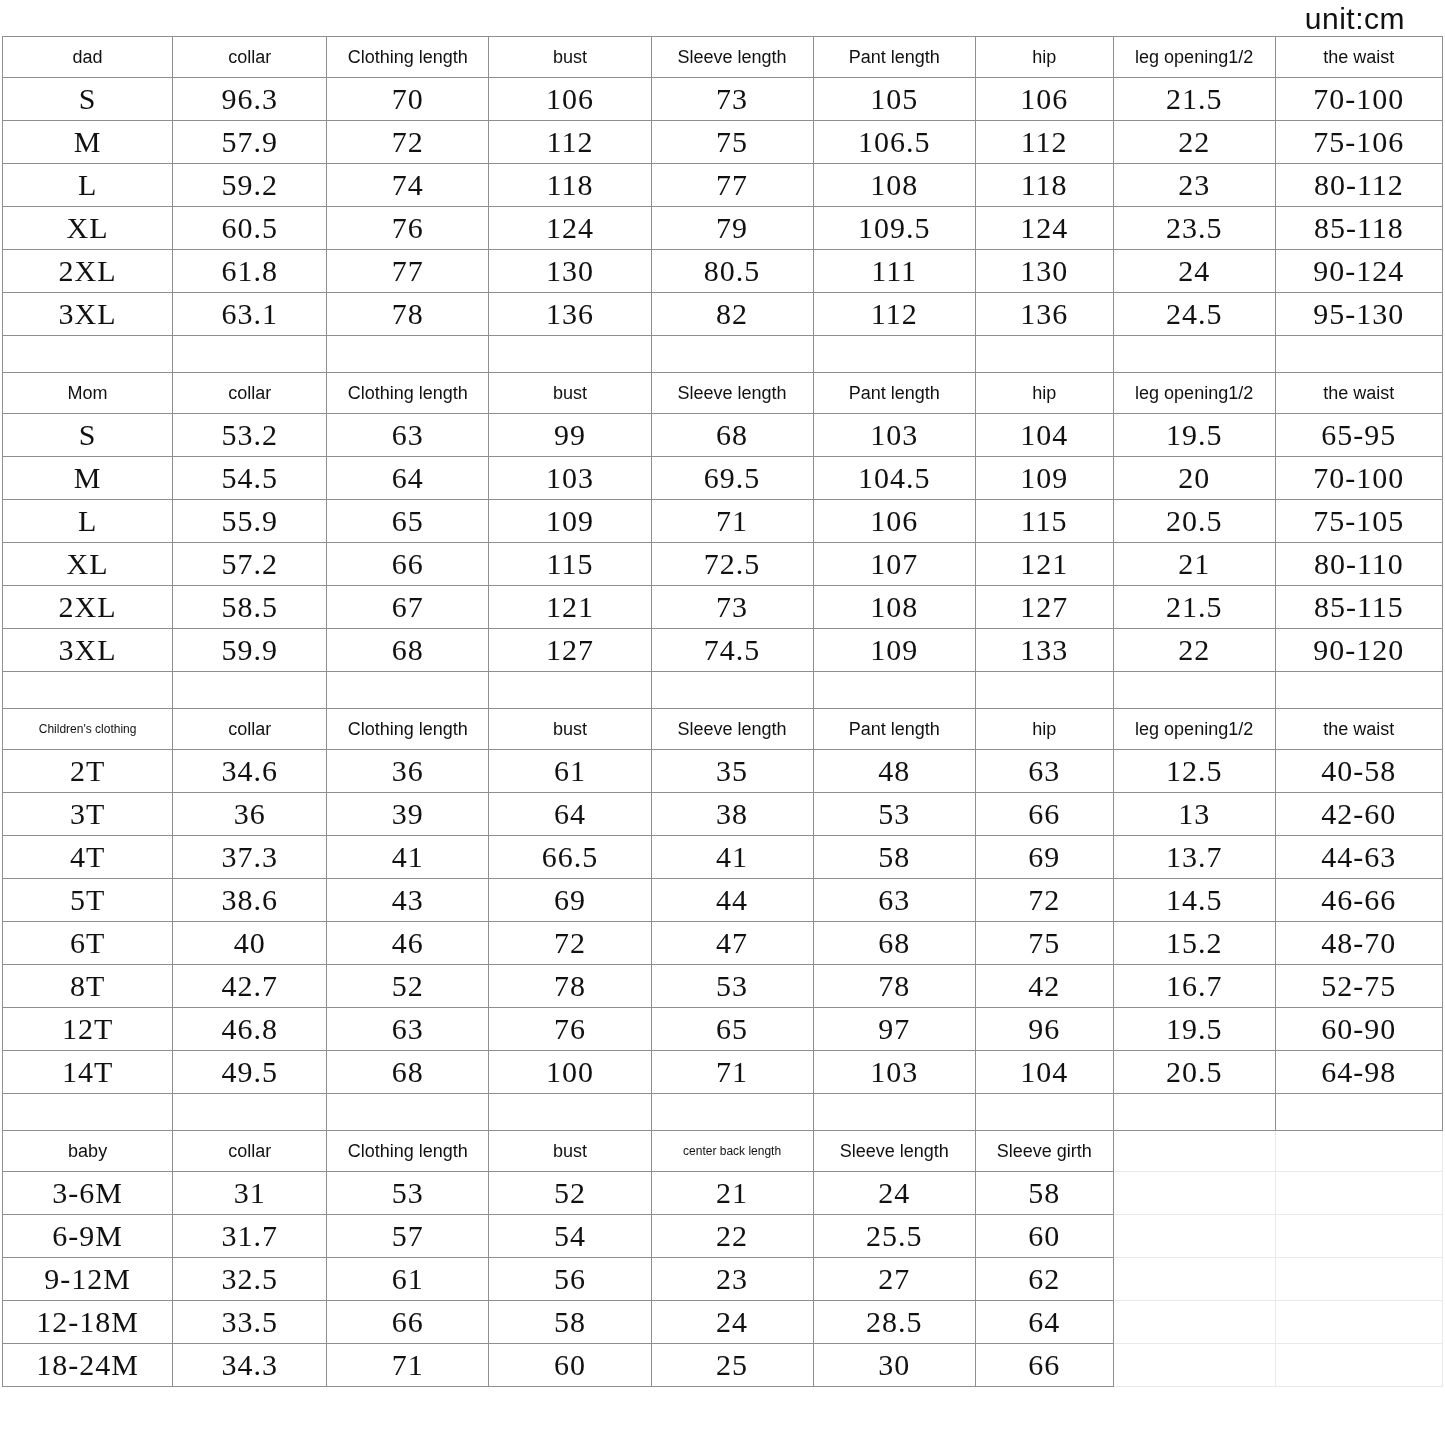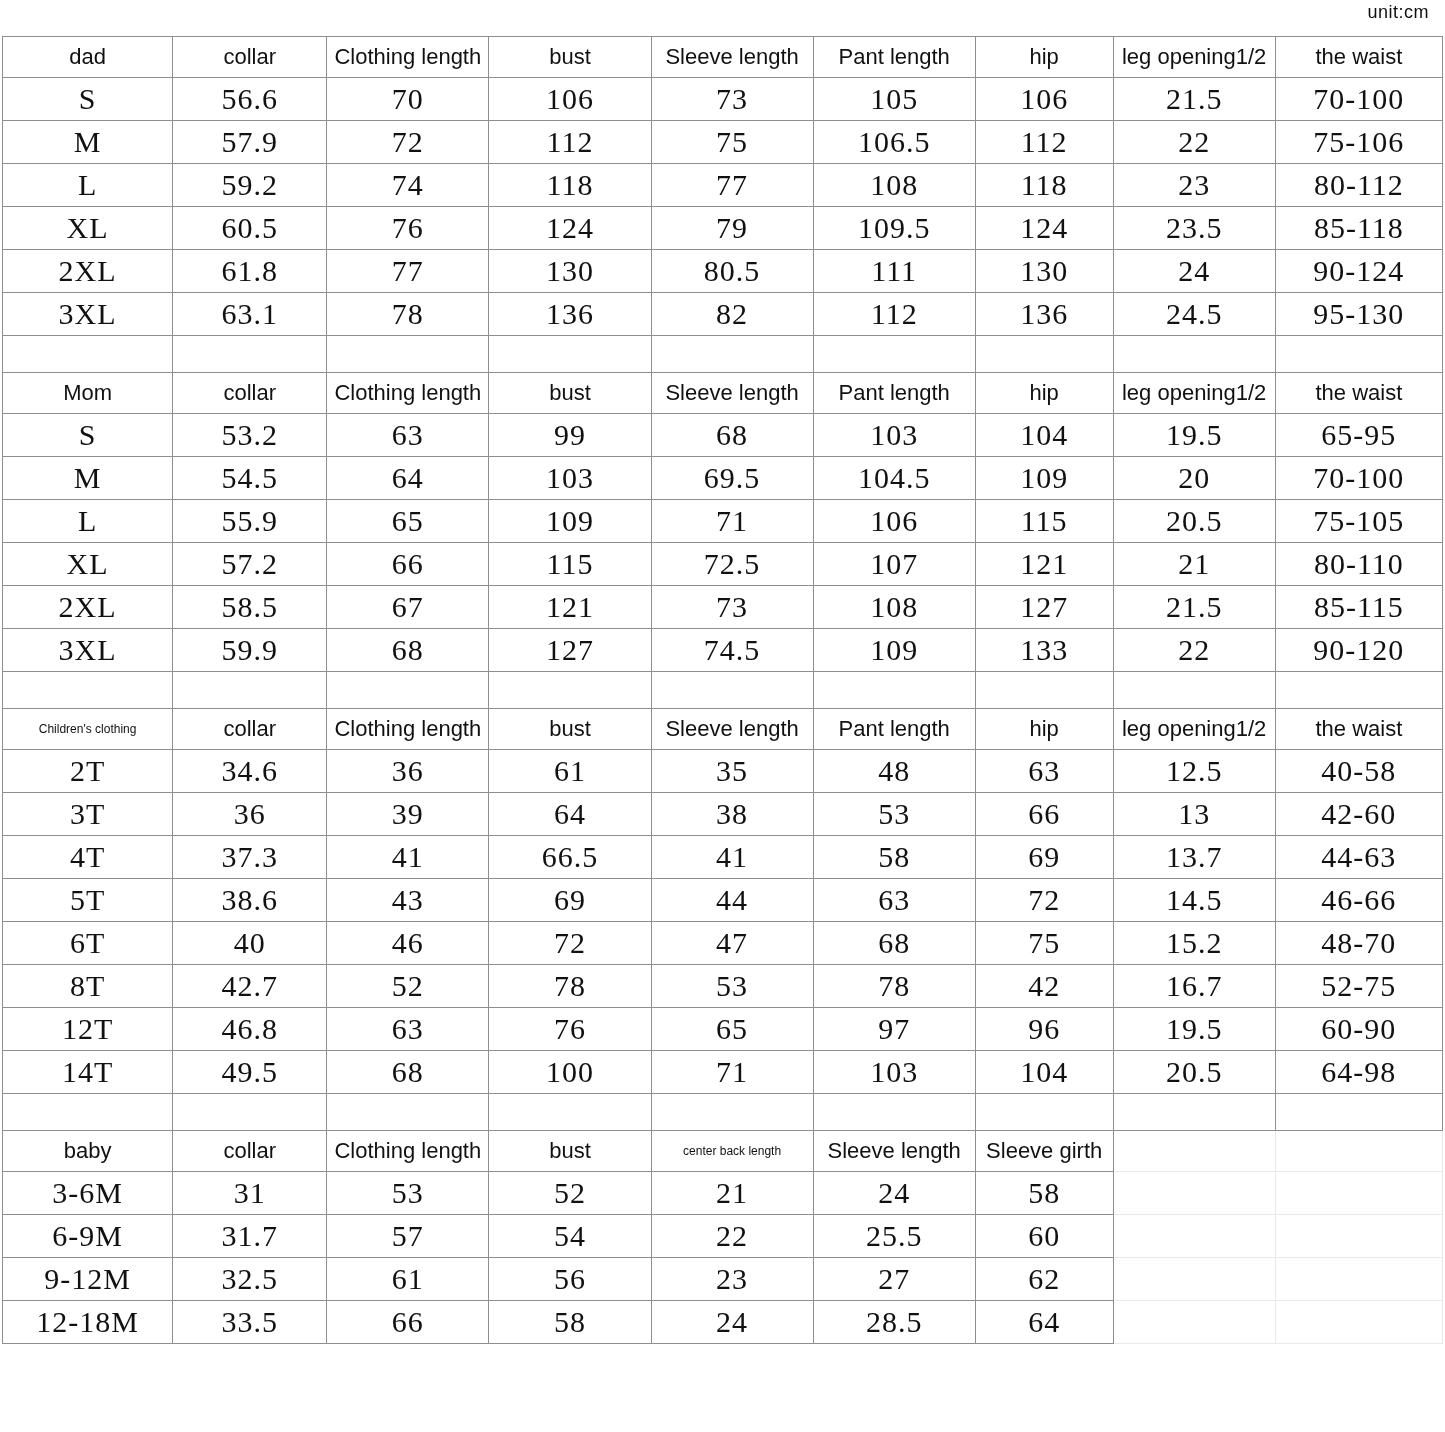--- a/index.html
+++ b/index.html
@@ -16,22 +16,22 @@
   }
   #page {
     position: relative;
     width: 1445px;
     height: 1432px;
     box-sizing: border-box;
   }
   .unit-label {
     position: absolute;
     top: 2px;
-    right: 16px;
-    font-size: 18px;
+    right: 40px;
+    font-size: 30px;
     font-family: "Liberation Sans", sans-serif;
     letter-spacing: 0.5px;
     color: #111111;
   }
   table.sizing {
     position: absolute;
     top: 36px;
     left: 2px;
     border-collapse: collapse;
     table-layout: fixed;
@@ -45,21 +45,21 @@
     height: 42px;
     font-size: 30px;
     font-family: "Liberation Serif", serif;
     color: #111111;
     letter-spacing: 1px;
     white-space: nowrap;
     overflow: hidden;
   }
   
   table.sizing tr.head td {
-    font-size: 22px;
+    font-size: 18px;
     font-family: "Liberation Sans", sans-serif;
     letter-spacing: 0;
     height: 40px;
   }
   table.sizing tr.head td.tiny {
     font-size: 12px;
   }
   table.sizing tr.spacer td {
     border: 1px solid #8e8e8e;
     height: 36px;
@@ -106,21 +106,21 @@
         <td>Clothing length</td>
         <td>bust</td>
         <td>Sleeve length</td>
         <td>Pant length</td>
         <td>hip</td>
         <td>leg opening1/2</td>
         <td>the waist</td>
       </tr>
       <tr>
         <td>S</td>
-        <td>56.6</td>
+        <td>96.3</td>
         <td>70</td>
         <td>106</td>
         <td>73</td>
         <td>105</td>
         <td>106</td>
         <td>21.5</td>
         <td>70-100</td>
       </tr>
       <tr>
         <td>M</td>
@@ -440,17 +440,28 @@
         <td>12-18M</td>
         <td>33.5</td>
         <td>66</td>
         <td>58</td>
         <td>24</td>
         <td>28.5</td>
         <td>64</td>
         <td class="blank"></td>
         <td class="blank"></td>
       </tr>
+      <tr>
+        <td>18-24M</td>
+        <td>34.3</td>
+        <td>71</td>
+        <td>60</td>
+        <td>25</td>
+        <td>30</td>
+        <td>66</td>
+        <td class="blank"></td>
+        <td class="blank"></td>
+      </tr>
 
     </tbody>
   </table>
 
 </div>
 
 </body></html>

